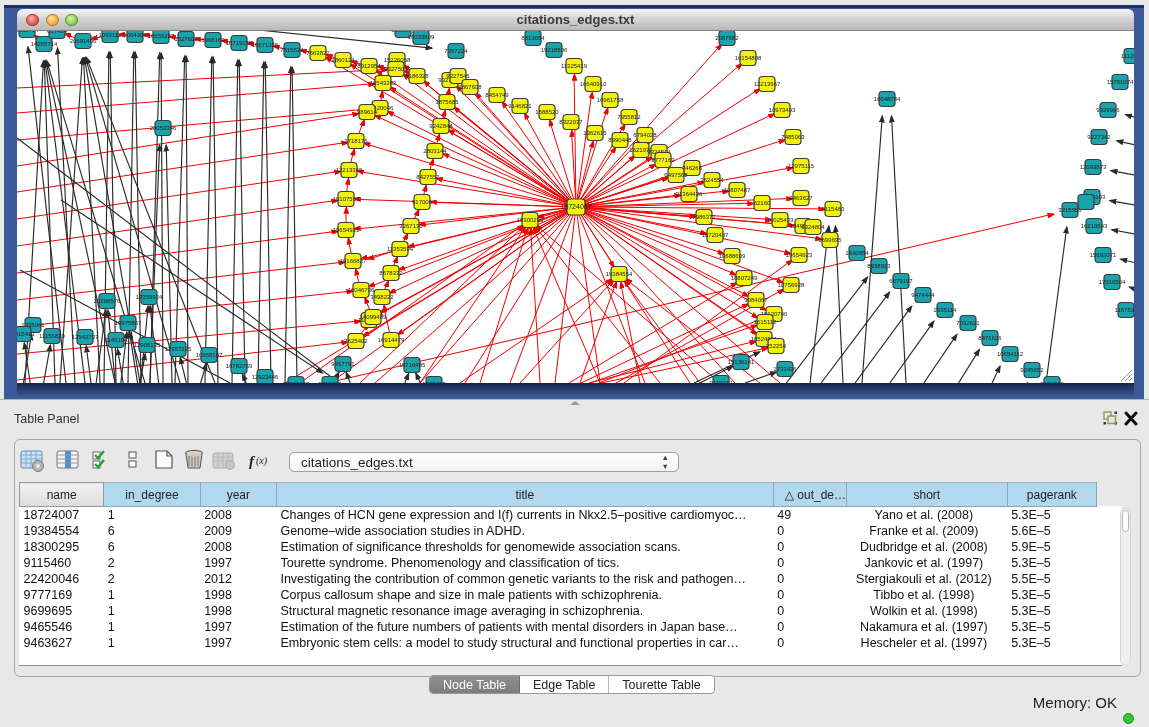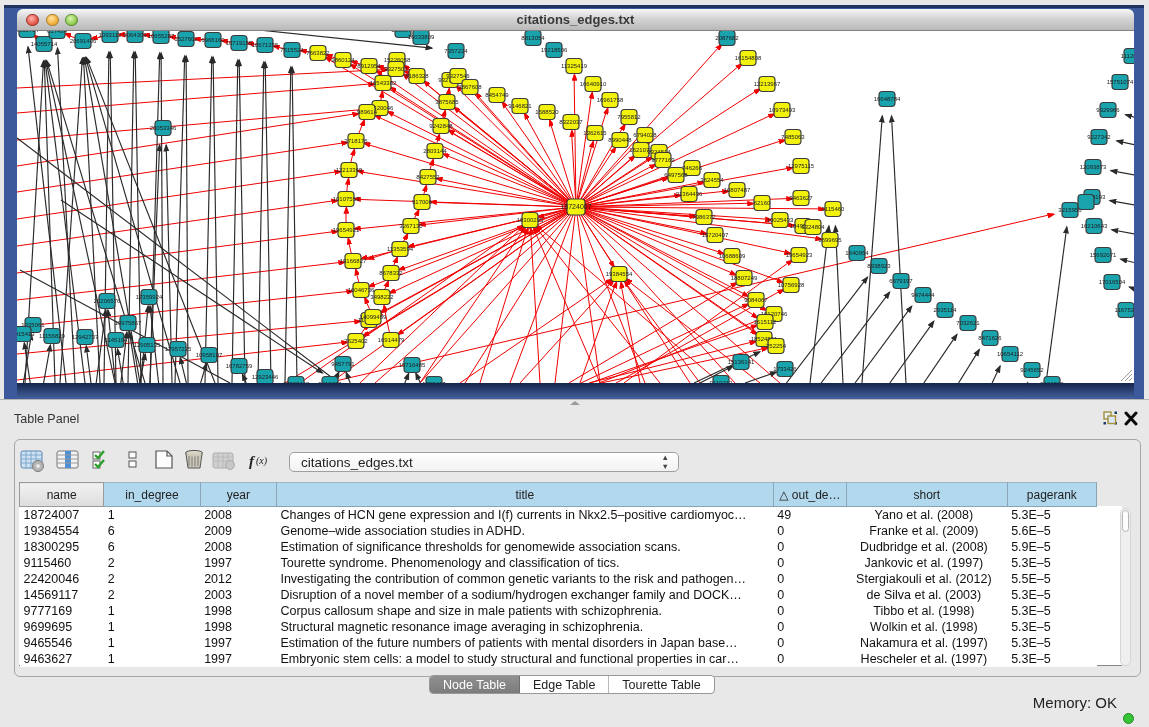--- a/index.html
+++ b/index.html
@@ -643,21 +643,21 @@
           <col class="c5">
           <col class="c6">
           <col class="c7">
         </colgroup>
       <thead>
           <tr>
             <th class="c1">name</th>
             <th>in_degree</th>
             <th>year</th>
             <th>title</th>
-            <th style="text-align:center">△ out_de…</th>
+            <th style="text-align:right">△ out_de…</th>
             <th>short</th>
             <th>pagerank</th>
           </tr>
         </thead>
       <tbody>
           <tr>
             <td class="c1">18724007</td>
             <td class="c2">1</td>
             <td class="c3">2008</td>
             <td class="c4">Changes of HCN gene expression and I(f) currents in Nkx2.5–positive cardiomyoc…</td>
@@ -693,29 +693,20 @@
             <td class="c7">5.3E–5</td>
           </tr>
 <tr>
             <td class="c1">22420046</td>
             <td class="c2">2</td>
             <td class="c3">2012</td>
             <td class="c4">Investigating the contribution of common genetic variants to the risk and pathogen…</td>
             <td class="c5">0</td>
             <td class="c6">Stergiakouli et al. (2012)</td>
             <td class="c7">5.5E–5</td>
-          </tr>
-<tr>
-            <td class="c1">14569117</td>
-            <td class="c2">2</td>
-            <td class="c3">2003</td>
-            <td class="c4">Disruption of a novel member of a sodium/hydrogen exchanger family and DOCK…</td>
-            <td class="c5">0</td>
-            <td class="c6">de Silva et al. (2003)</td>
-            <td class="c7">5.3E–5</td>
           </tr>
 <tr>
             <td class="c1">9777169</td>
             <td class="c2">1</td>
             <td class="c3">1998</td>
             <td class="c4">Corpus callosum shape and size in male patients with schizophrenia.</td>
             <td class="c5">0</td>
             <td class="c6">Tibbo et al. (1998)</td>
             <td class="c7">5.3E–5</td>
           </tr>

